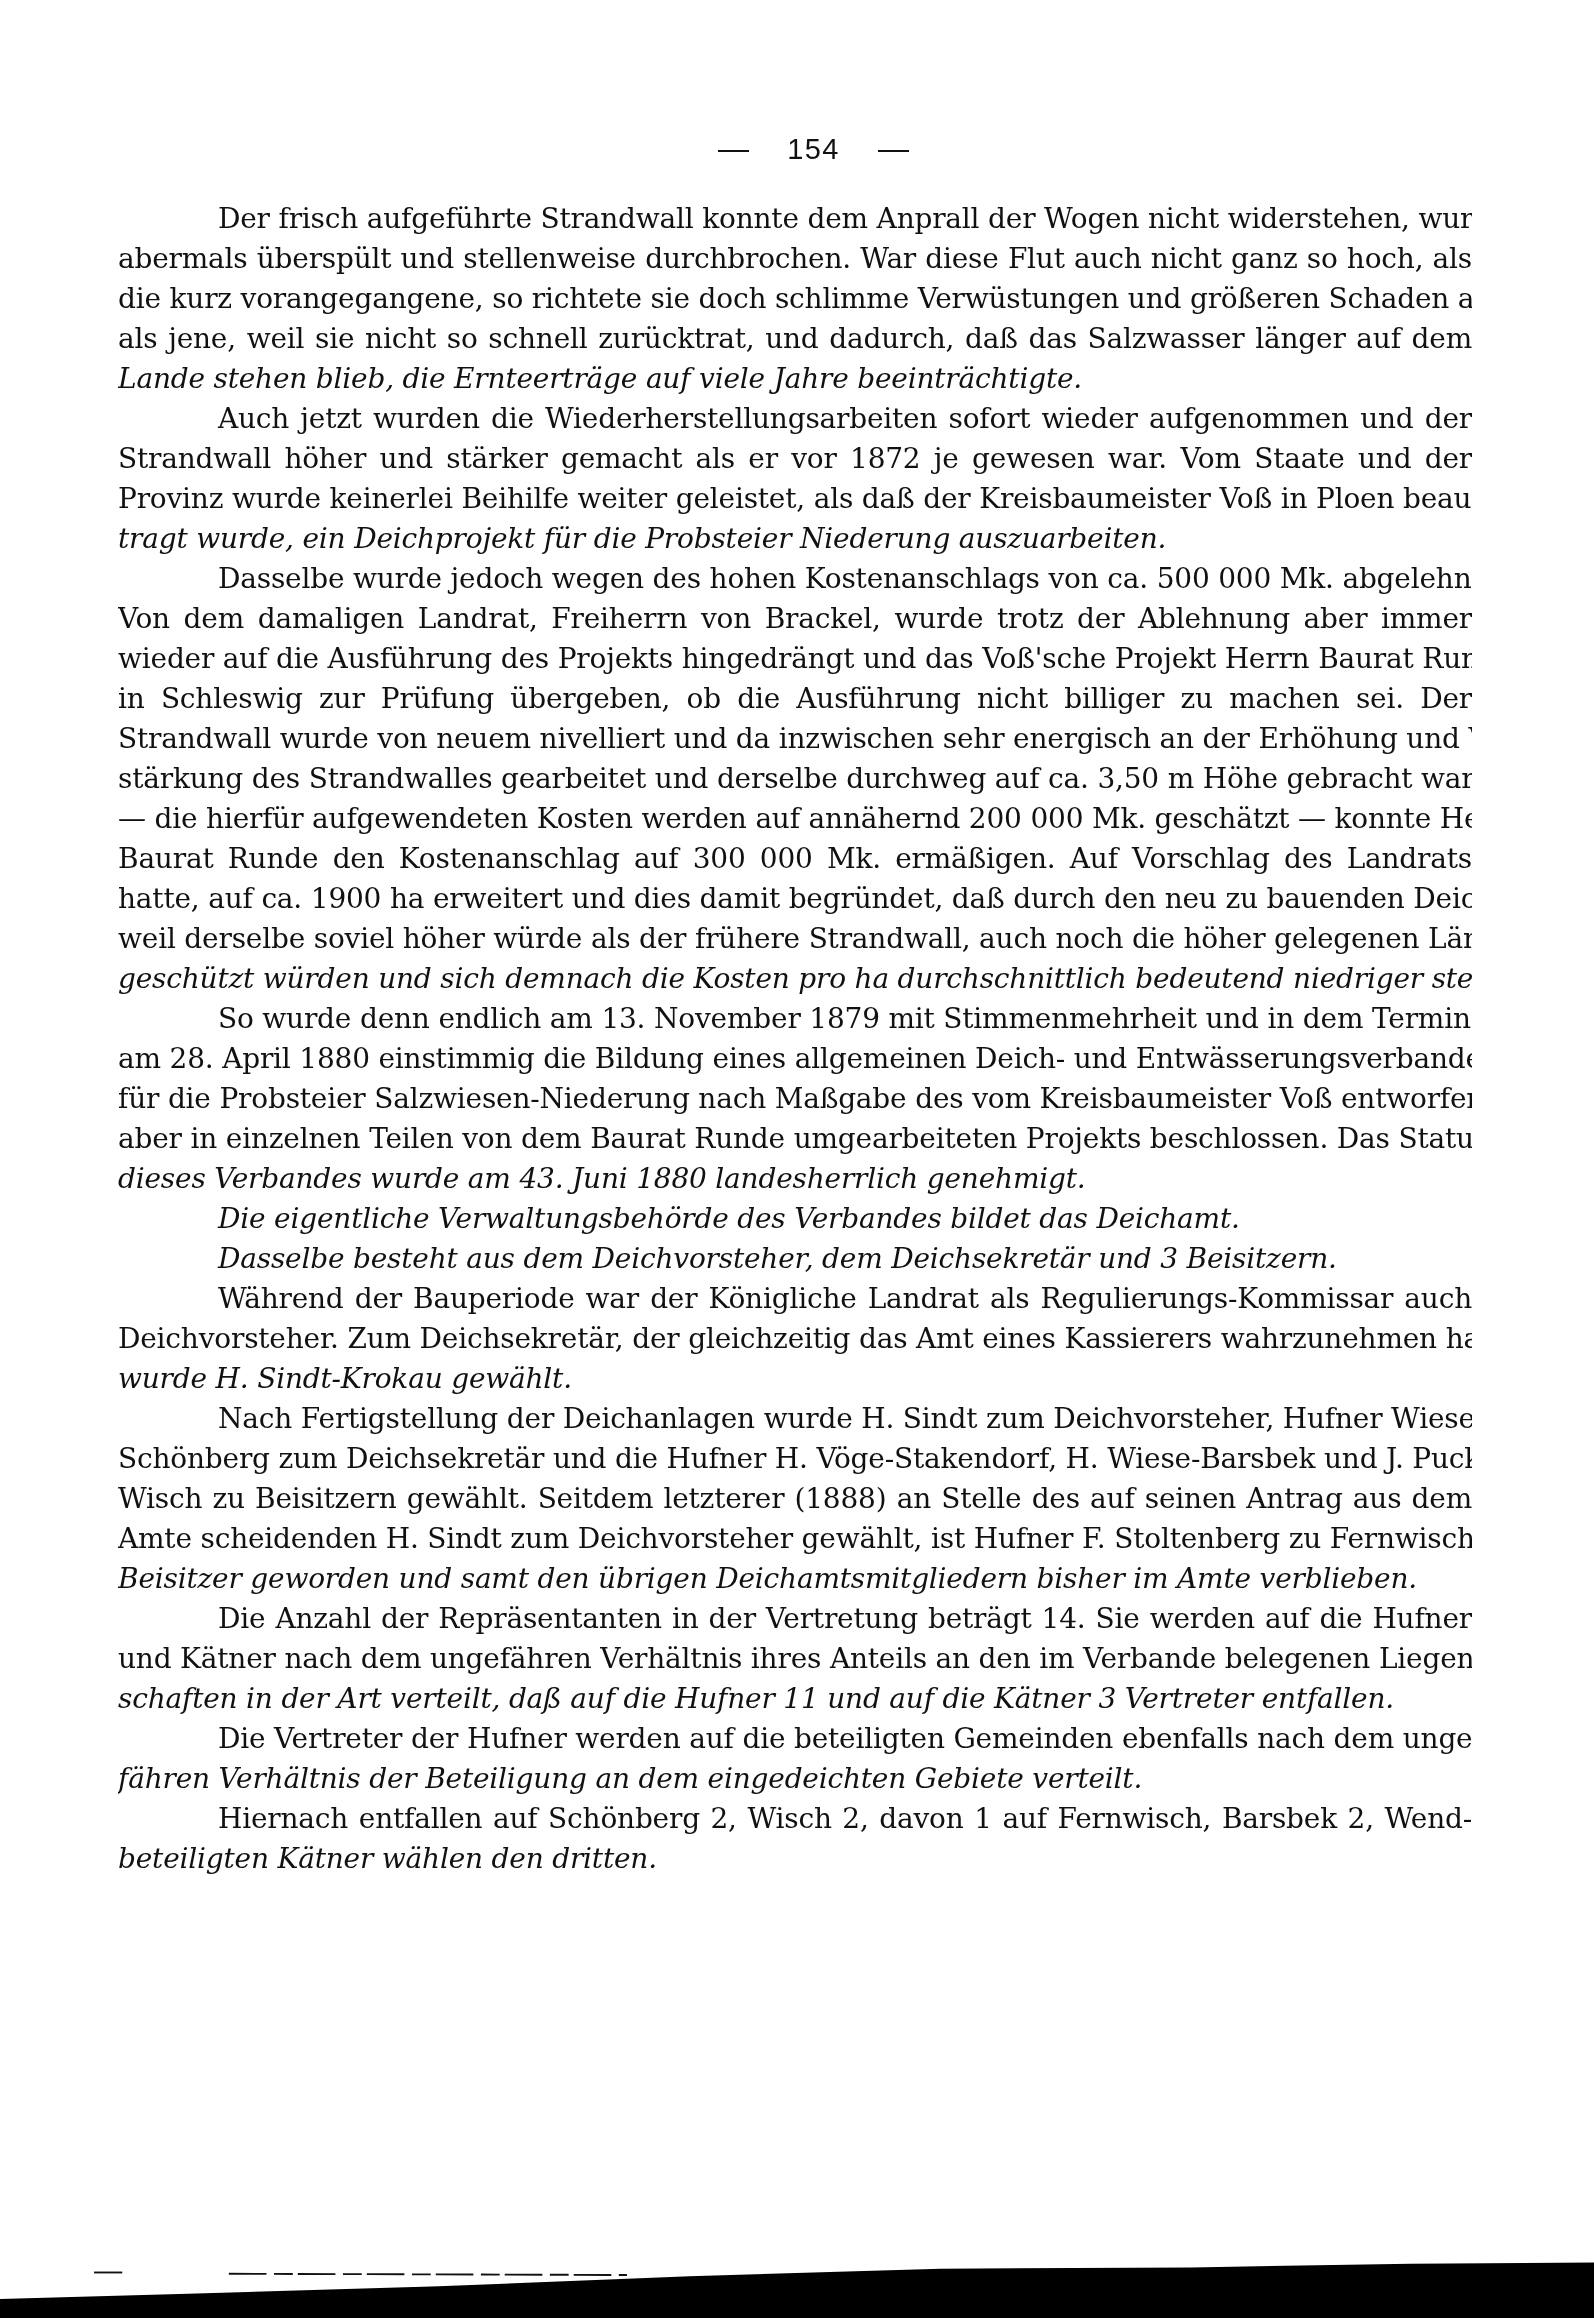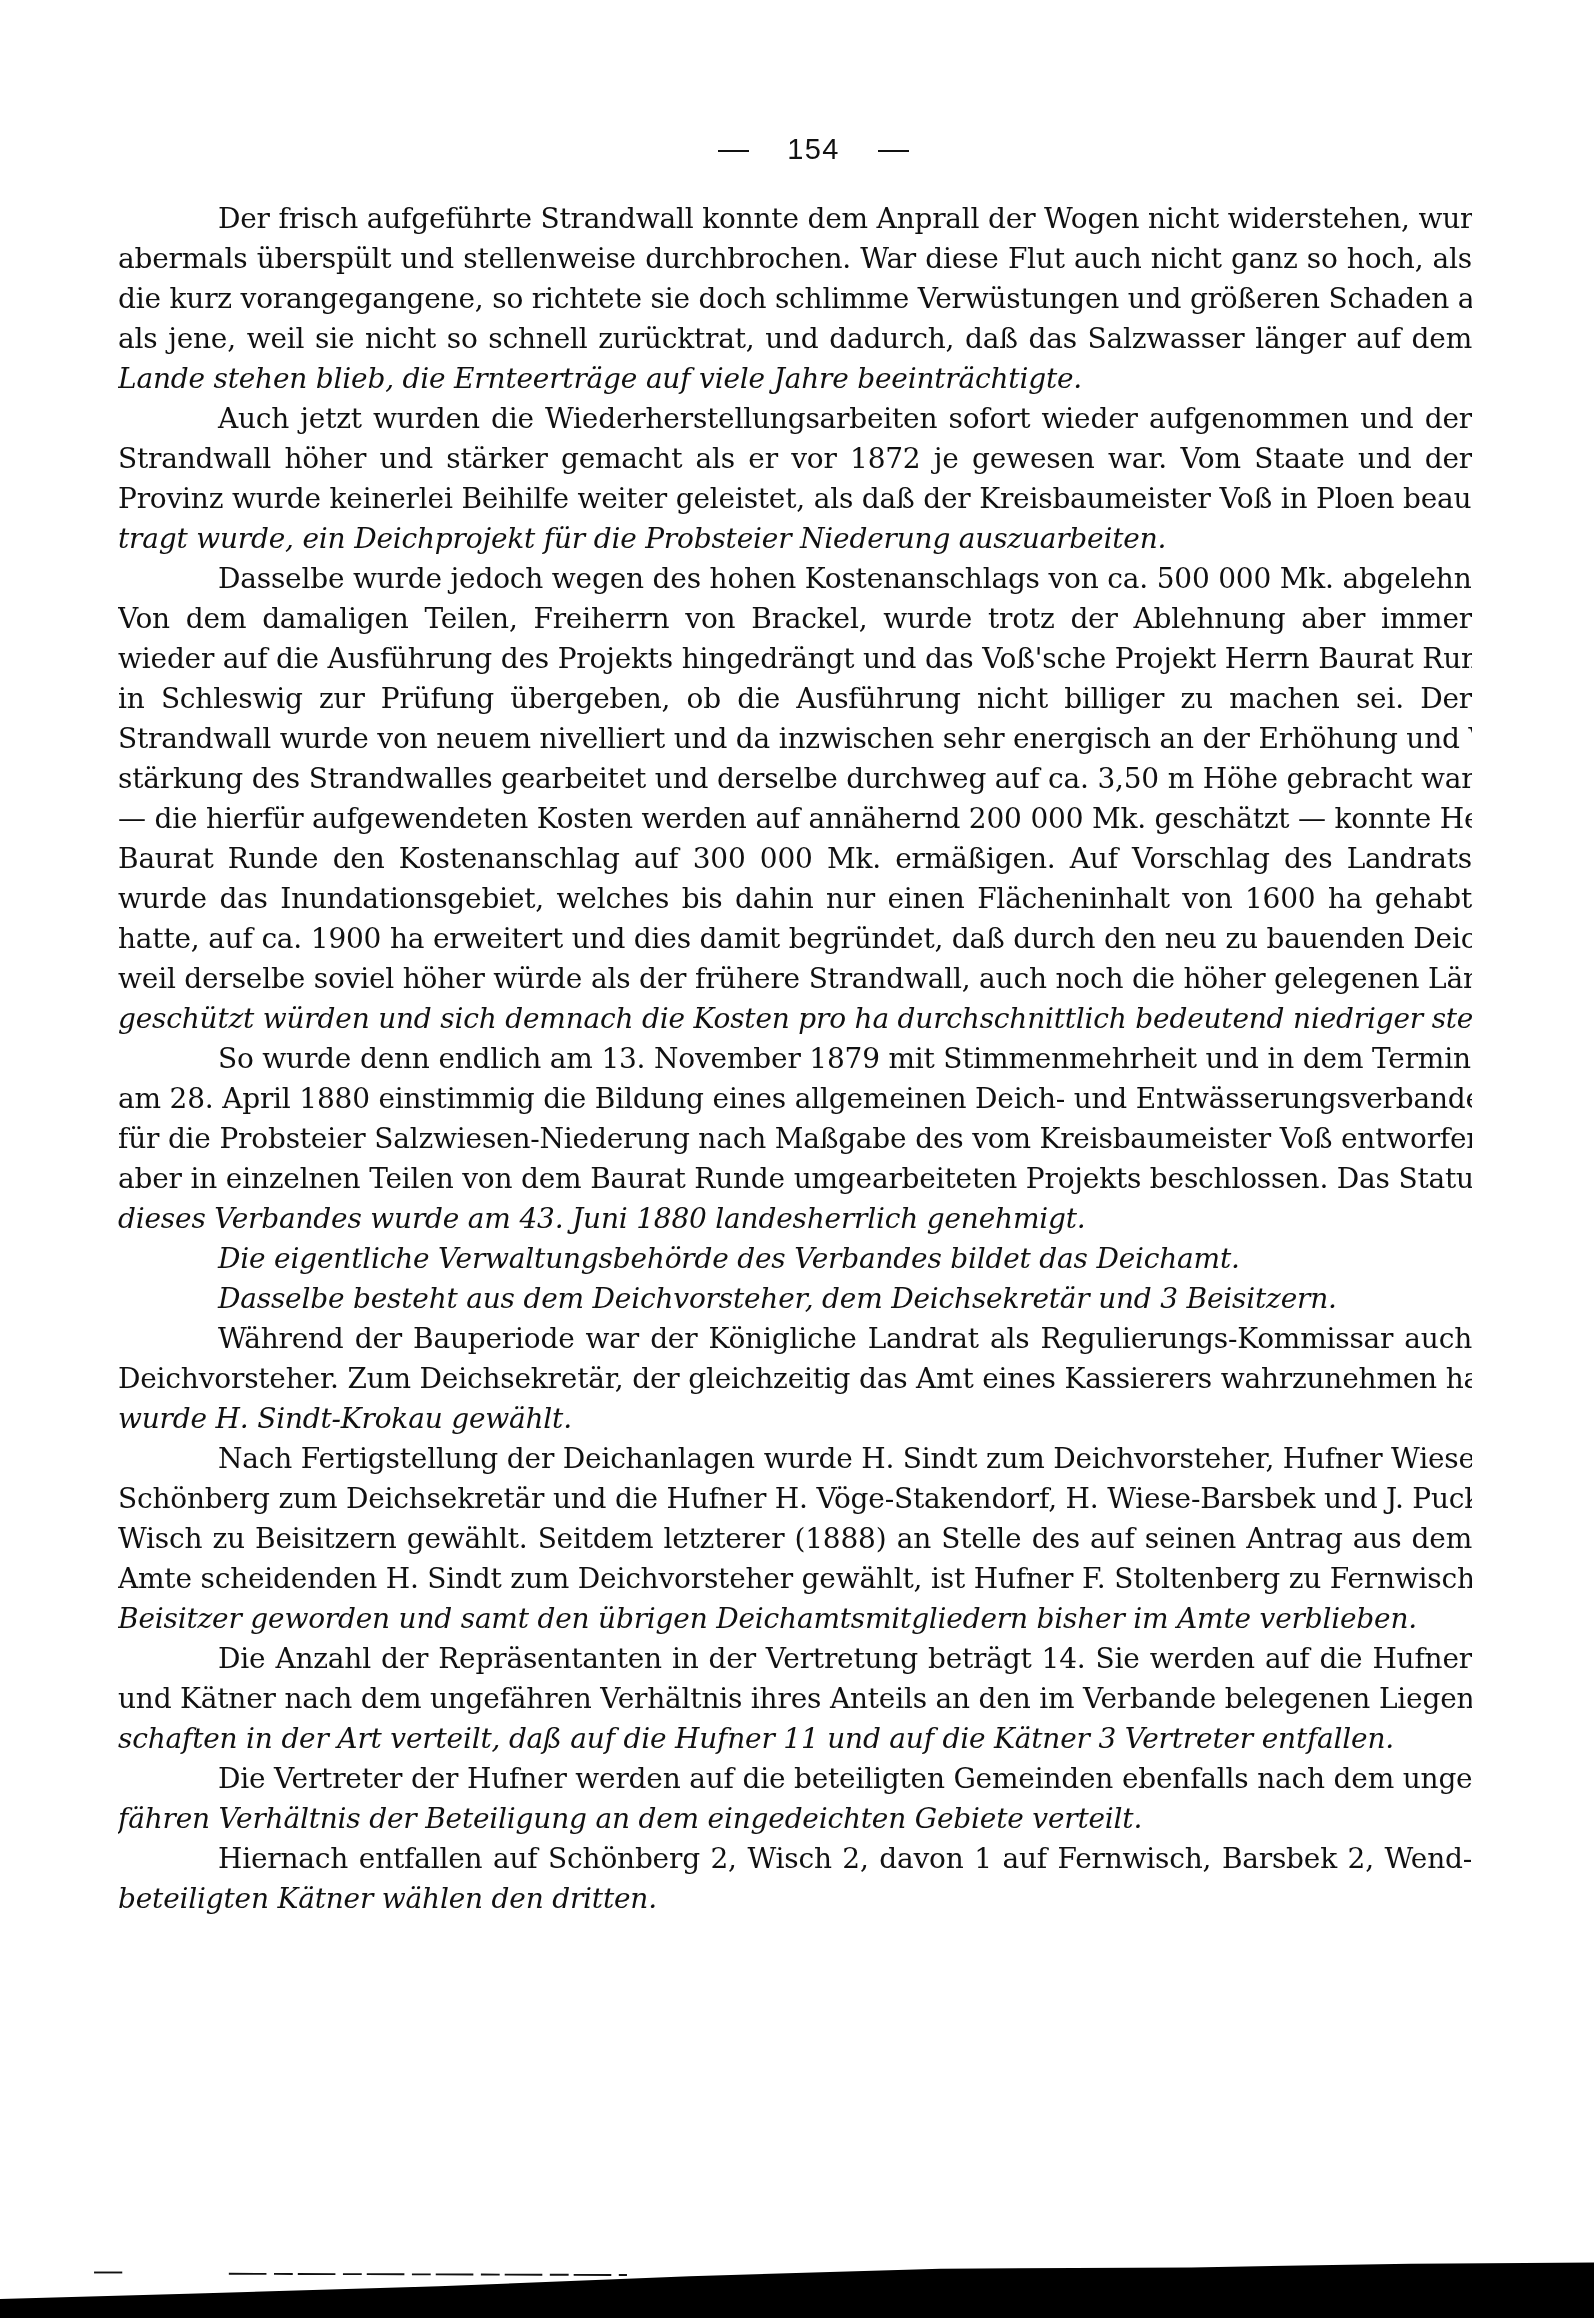--- a/index.html
+++ b/index.html
@@ -51,28 +51,27 @@
         <span class="line last">Lande stehen blieb, die Ernteerträge auf viele Jahre beeinträchtigte.</span>
       </div>
       <div>
         <span class="line indent">Auch jetzt wurden die Wiederherstellungsarbeiten sofort wieder aufgenommen und der</span>
         <span class="line">Strandwall höher und stärker gemacht als er vor 1872 je gewesen war. Vom Staate und der</span>
         <span class="line">Provinz wurde keinerlei Beihilfe weiter geleistet, als daß der Kreisbaumeister Voß in Ploen beauf-</span>
         <span class="line last">tragt wurde, ein Deichprojekt für die Probsteier Niederung auszuarbeiten.</span>
       </div>
       <div>
         <span class="line indent">Dasselbe wurde jedoch wegen des hohen Kostenanschlags von ca. 500 000 Mk. abgelehnt.</span>
-        <span class="line">Von dem damaligen Teilen, Freiherrn von Brackel, wurde trotz der Ablehnung aber immer</span>
+        <span class="line">Von dem damaligen Landrat, Freiherrn von Brackel, wurde trotz der Ablehnung aber immer</span>
         <span class="line">wieder auf die Ausführung des Projekts hingedrängt und das Voß'sche Projekt Herrn Baurat Runde</span>
         <span class="line">in Schleswig zur Prüfung übergeben, ob die Ausführung nicht billiger zu machen sei. Der</span>
         <span class="line">Strandwall wurde von neuem nivelliert und da inzwischen sehr energisch an der Erhöhung und Ver-</span>
         <span class="line">stärkung des Strandwalles gearbeitet und derselbe durchweg auf ca. 3,50 m Höhe gebracht war</span>
         <span class="line">— die hierfür aufgewendeten Kosten werden auf annähernd 200 000 Mk. geschätzt — konnte Herr</span>
         <span class="line">Baurat Runde den Kostenanschlag auf 300 000 Mk. ermäßigen. Auf Vorschlag des Landrats</span>
-        <span class="line">wurde das Inundationsgebiet, welches bis dahin nur einen Flächeninhalt von 1600 ha gehabt</span>
         <span class="line">hatte, auf ca. 1900 ha erweitert und dies damit begründet, daß durch den neu zu bauenden Deich,</span>
         <span class="line">weil derselbe soviel höher würde als der frühere Strandwall, auch noch die höher gelegenen Ländereien</span>
         <span class="line last">geschützt würden und sich demnach die Kosten pro ha durchschnittlich bedeutend niedriger stellten.</span>
       </div>
       <div>
         <span class="line indent">So wurde denn endlich am 13. November 1879 mit Stimmenmehrheit und in dem Termine</span>
         <span class="line">am 28. April 1880 einstimmig die Bildung eines allgemeinen Deich- und Entwässerungsverbandes</span>
         <span class="line">für die Probsteier Salzwiesen-Niederung nach Maßgabe des vom Kreisbaumeister Voß entworfenen,</span>
         <span class="line">aber in einzelnen Teilen von dem Baurat Runde umgearbeiteten Projekts beschlossen. Das Statut</span>
         <span class="line last">dieses Verbandes wurde am 43. Juni 1880 landesherrlich genehmigt.</span>

